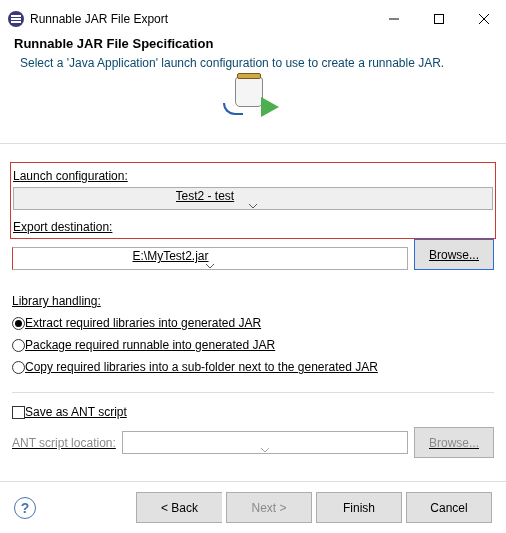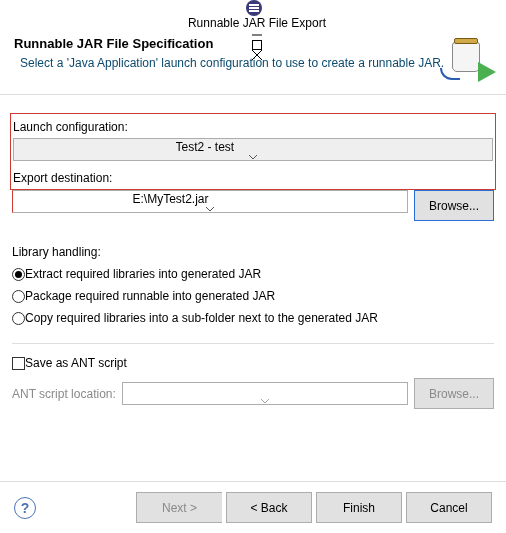--- a/index.html
+++ b/index.html
@@ -1,48 +1,48 @@
 <!DOCTYPE html>
 <html><head>
 <meta charset="utf-8">
 <style>
   * { box-sizing: border-box; font-family: "Segoe UI", Tahoma, sans-serif; font-size: 12px; }
   body { margin:0; padding:0; width:506px; height:533px; background:#fff; color:#000; }
 
   
-  .titlebar { height:30px; display:flex; align-items:center; padding:0 0 0 8px;flex-direction:column; }
+  .titlebar { height:30px; display:flex; align-items:center; padding:8px 0 0 8px; }
   .titlebar .app-icon { width:16px; height:16px; border-radius:50%; background:#3a3a7a; position:relative; margin-right:6px; flex:0 0 auto; }
   .titlebar .app-icon::before { content:""; position:absolute; left:3px; top:7px; width:10px; height:2px; background:#fff; }
   .titlebar .app-icon::after { content:""; position:absolute; left:3px; top:4px; width:10px; height:2px; background:#fff; box-shadow:0 6px 0 #fff; }
   .titlebar .title { flex:1; }
   .win-btn { width:45px; height:30px; display:flex; align-items:center; justify-content:center; }
   .win-btn svg { display:block; }
 
   
-  .header { background:#fff; padding:6px 14px 14px 14px; display:flex; border-bottom:1px solid #ddd; }
+  .header { background:#fff; padding:6px 14px 28px 14px; display:flex; border-bottom:1px solid #ddd;flex-direction:column; }
   .header-text { flex:1; }
   .header-title { font-weight:bold; font-size:13px; margin-bottom:4px; }
   .header-sub { color:#0c4a6e; padding-left:6px; line-height:1.35; }
   .header-icon { width:44px; height:44px; position:relative; align-self:center; }
   .jar-body { position:absolute; left:4px; top:6px; width:28px; height:30px; background:#f5f5f5; border:1px solid #888; border-radius:3px 3px 5px 5px; }
   .jar-lid  { position:absolute; left:6px; top:2px; width:24px; height:6px; background:#cfa94a; border:1px solid #7a5a10; border-radius:2px; }
   .play { position:absolute; right:-4px; bottom:-2px; width:0; height:0; border-left:18px solid #4caf50; border-top:10px solid transparent; border-bottom:10px solid transparent; }
   .swoosh { position:absolute; left:-8px; bottom:0; width:20px; height:12px; border-left:2px solid #2a5faf; border-bottom:2px solid #2a5faf; border-bottom-left-radius:12px; }
 
   
-  .body { padding:18px 10px; }
+  .body { padding:18px 10px;text-decoration:underline; }
 
   .redbox { border:1px solid #cc3a33; padding:0; }
   .section-label { padding:6px 2px 4px 2px; }
 
   .combo { display:flex; height:23px; border:1px solid #adadad; background:#efefef; align-items:center; margin:0 2px 4px 2px;flex-direction:column; }
   .combo input { flex:1; border:0; background:transparent; padding:0 6px; height:21px; outline:none; }
   .combo .chev { width:18px; display:flex; align-items:center; justify-content:center; color:#555; }
 
-  .dest-row { display:flex; align-items:flex-start; gap:6px; margin:0 2px 0 2px; }
+  .dest-row { display:flex; align-items:flex-end; gap:6px; margin:0 2px 0 2px; }
   .dest-row .combo { flex:1; margin:0; background:#fff; }
   .btn { height:31px; padding:0 14px; background:#e1e1e1; border:1px solid #adadad; cursor:default; display:flex; align-items:center; }
   .btn.primary-outline { border:1px solid #2a6fd6; }
   .btn.disabled { color:#8a8a8a; }
 
   .lib-group { margin-top:18px; padding:0 2px; }
   .radio-row { display:flex; align-items:center; padding:4px 0; }
   .radio { width:13px; height:13px; border:1px solid #333; border-radius:50%; position:relative; flex:0 0 auto; }
   .radio.checked::after { content:""; position:absolute; left:2px; top:2px; width:7px; height:7px; background:#000; border-radius:50%; }
 
@@ -168,25 +168,25 @@
       <span>Browse...</span>
     </div>
   </div>
 
 </div>
 
 <div class="footer">
   <div class="help">?</div>
   <div class="spacer"></div>
   <div class="navpair">
+    <div class="btn">
+        <span>&lt; Back</span>
+      </div>
     <div class="btn disabled">
         <span>Next &gt;</span>
-      </div>
-    <div class="btn">
-        <span>&lt; Back</span>
       </div>
   </div>
   <div class="btn">
       <span>Finish</span>
     </div>
   <div class="btn">
       <span>Cancel</span>
     </div>
 </div>
 

